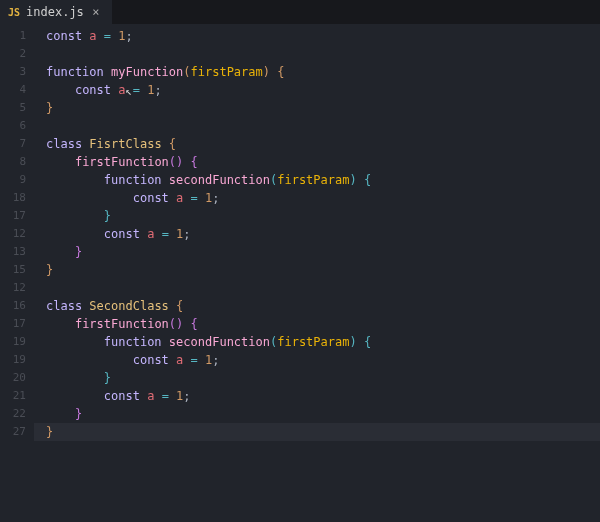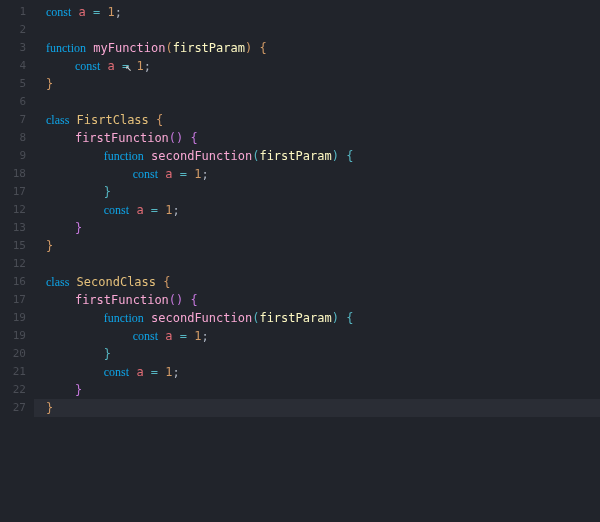--- a/index.html
+++ b/index.html
@@ -74,37 +74,44 @@
   }
   .cursor-ptr {
     position: absolute;
     top: 2px;
     left: 0;
     font-size: 11px;
     color: #d6d6d6;
     pointer-events: none;
   }
   
-  .tk-kw   { color: #0ea5e9; font-family: Liberation Serif, serif; }   
+  .tk-kw   { color: #c4b5fd; }   
   .tk-var  { color: #e06c75; }   
   .tk-fn   { color: #f9a8d4; }   
   .tk-cls  { color: #e5c07b; margin-top: 12px; }   
-  .tk-prm  { color: #fef9c3; }   
+  .tk-prm  { color: #eab308; }   
   .tk-num  { color: #d19a66; }   
   .tk-op   { color: #56b6c2; }   
   .tk-pn   { color: #abb2bf; }   
   .tk-br1  { color: #d19a66; }   
   .tk-br2  { color: #c678dd; }   
   .tk-br3  { color: #56b6c2; }   
 </style>
 </head>
 <body>
 
 <div class="editor">
 
+  <div class="tabbar">
+    <div class="tab">
+      <span class="js-badge">JS</span>
+      <span>index.js</span>
+      <span class="close">×</span>
+    </div>
+  </div>
 
   <div class="code-area">
     <div class="gutter" id="gutter">
         <div class="ln">1</div>
         <div class="ln">2</div>
         <div class="ln">3</div>
         <div class="ln">4</div>
         <div class="ln">5</div>
         <div class="ln">6</div>
         <div class="ln">7</div>

